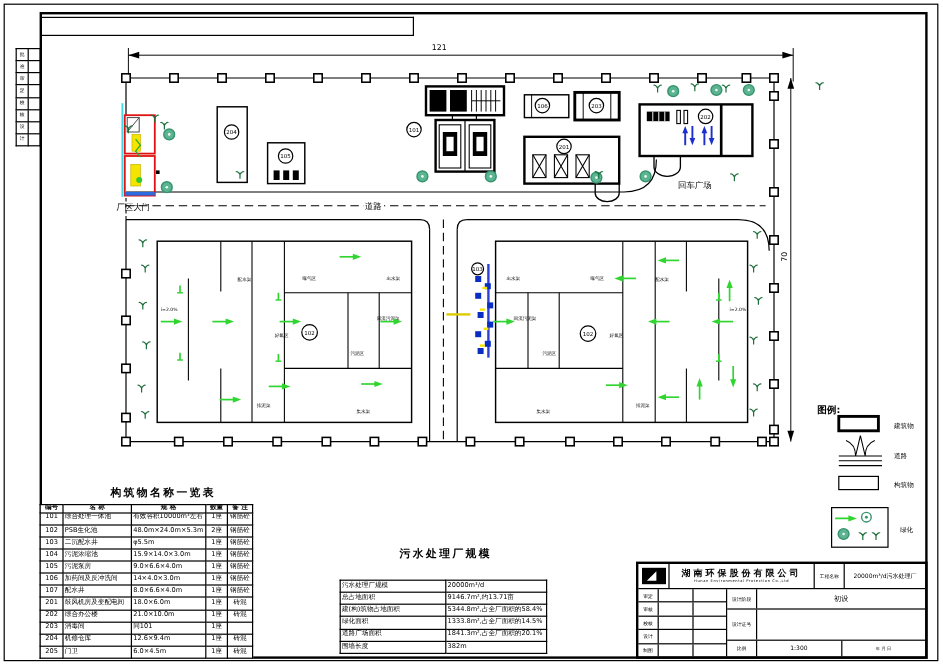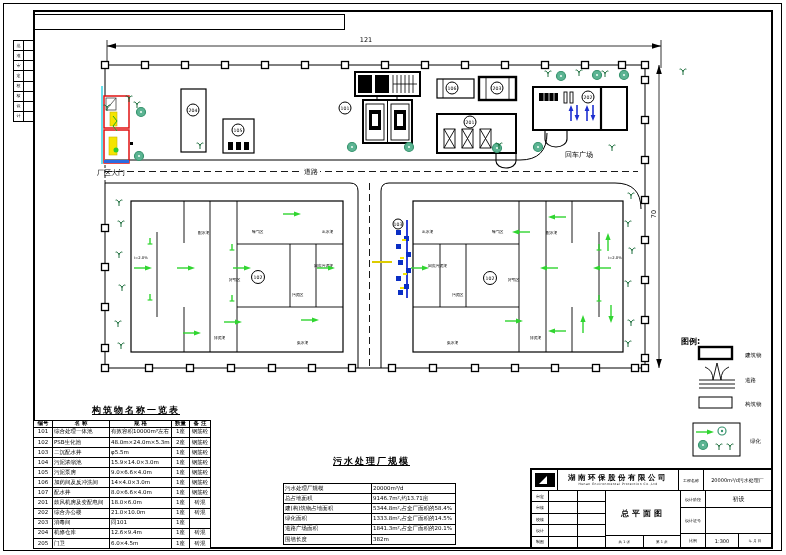--- a/index.html
+++ b/index.html
@@ -7,21 +7,21 @@
   .abs{position:absolute;box-sizing:border-box;}
   .outer-border{left:3px;top:3px;width:779px;height:548px;border:1px solid #000;}
   .main-frame{left:33px;top:10px;width:740px;height:539px;border:2px solid #000;}
   .top-band{left:35px;top:14px;width:310px;height:16px;border:1px solid #000;border-left:none;}
   .strip{left:13px;top:40px;width:21px;height:82px;border:1px solid #000;border-collapse:collapse;table-layout:fixed;}
   .strip td{border:1px solid #000;font-size:4px;line-height:4px;text-align:center;padding:0;}
   .tbl{border-collapse:collapse;table-layout:fixed;background:#fff;}
   .tbl td,.tbl th{border:1px solid #000;font-size:5.5px;font-weight:normal;line-height:1.05;padding:0 1px;white-space:nowrap;overflow:hidden;text-align:left;}
   .tbl th{text-align:center;font-weight:bold;}
   .tbl td.c{text-align:center;}
-  .tab-title{font-size:9px;font-weight:bold;letter-spacing:2px;white-space:nowrap;text-decoration:underline;}
+  .tab-title{font-size:9px;font-weight:bold;letter-spacing:2px;white-space:nowrap;}
   
   .tblock{left:530px;top:468px;width:243px;height:81px;border:2px solid #000;display:flex;flex-direction:column;font-size:4px;}
   .tb-row{display:flex;border-bottom:1px solid #000;}
   .tb-cell{border-right:1px solid #000;box-sizing:border-box;overflow:hidden;display:flex;align-items:center;justify-content:center;text-align:right;}
   .company-cn{font-size:7.5px;font-weight:bold;letter-spacing:2.5px;line-height:8px;}
   .company-en{font-size:3px;letter-spacing:.5px;line-height:4px;}
   .sig-grid{display:flex;flex-direction:column;width:73px;border-right:1px solid #000;}
   .sig-row{display:flex;flex:1;border-bottom:1px solid #000;}
   .sig-row:last-child{border-bottom:none;}
   .sig-label{width:16px;border-right:1px solid #000;display:flex;align-items:center;justify-content:center;font-size:4px;}
@@ -666,27 +666,20 @@
           <div class="sig-label">设计</div>
           <div class="sig-blank"></div>
           <div class="sig-blank"></div>
         </div>
       <div class="sig-row">
           <div class="sig-label">制图</div>
           <div class="sig-blank"></div>
           <div class="sig-blank"></div>
         </div>
     </div>
-    <div style="width:74px;border-right:1px solid #000;display:flex;flex-direction:column;">
-      <div class="tb-cell dname" style="flex:1;border-right:none;border-bottom:1px solid #000;">总平面图</div>
-      <div style="height:11px;display:flex;">
-        <div class="tb-cell" style="flex:1;font-size:3.5px;">共 1 张</div>
-        <div class="tb-cell" style="flex:1;border-right:none;font-size:3.5px;">第 1 张</div>
-      </div>
-    </div>
     <div style="flex:1;display:flex;flex-direction:column;">
       <div style="display:flex;height:16px;border-bottom:1px solid #000;">
         <div class="rt-label">设计阶段</div>
         <div class="rt-val" style="font-size:6px;">初设</div>
       </div>
       <div style="display:flex;flex:1;border-bottom:1px solid #000;">
         <div class="rt-label">设计证号</div>
         <div class="rt-val"></div>
       </div>
       <div style="display:flex;height:13px;">

